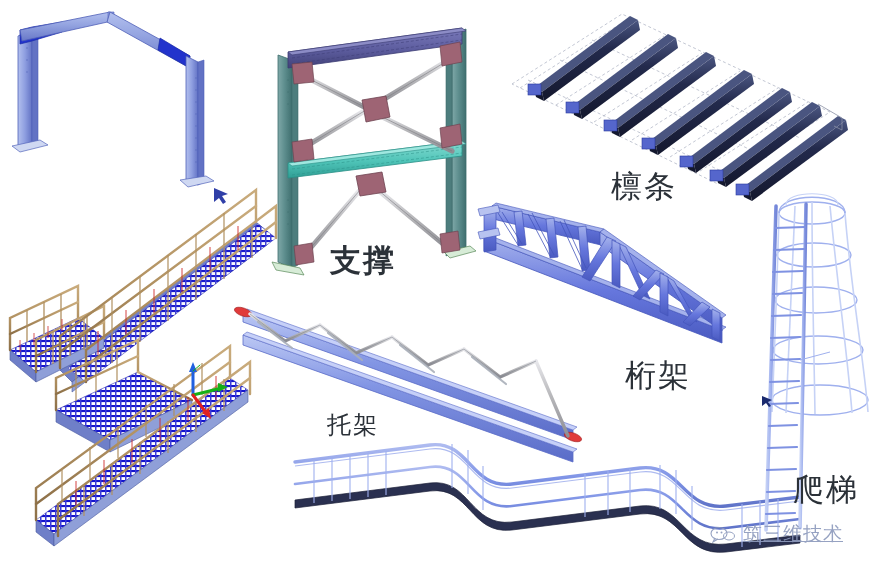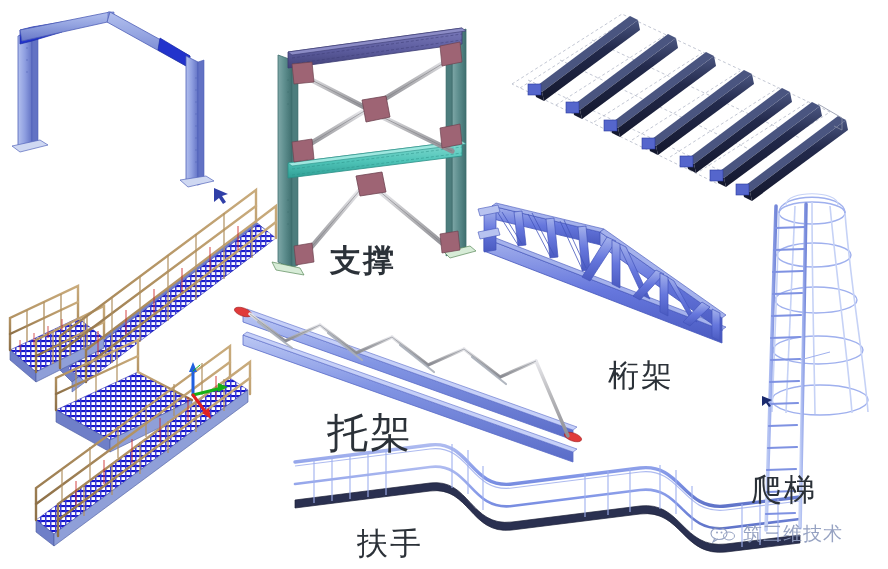--- a/index.html
+++ b/index.html
@@ -567,30 +567,30 @@
 
       <path d="M762,396 l10,4 -4,2 3,4 -2,1 -3,-4 -4,3 z" fill="#1a2a6e"></path>
 
       <path d="M800,360 L830,352" stroke="#9fb0ee" stroke-width="1" fill="none"></path>
     </g>
   </svg>
 
 
   <div class="cjk-label" style="left:330px;top:245px;font-size:31px;font-weight:bold;">支撑</div>
 
-
-  <div class="cjk-label" style="left:608px;top:360px;font-size:31px;text-align:right;">桁架</div>
-
-  <div class="cjk-label" style="left:327px;top:413px;font-size:41px;">托架</div>
-
-  <div class="cjk-label" style="left:357px;top:528px;font-size:31px;">扶手</div>
-
-  <div class="cjk-label" style="left:751px;top:474px;font-size:31px;">爬梯</div>
-
-  <div class="wm" style="left:710px;top:521px;">
+  <div class="cjk-label" style="left:611px;top:171px;font-size:31px;">檩条</div>
+
+  <div class="cjk-label" style="left:625px;top:360px;font-size:31px;text-align:right;">桁架</div>
+
+  <div class="cjk-label" style="left:327px;top:413px;font-size:24px;">托架</div>
+
+
+  <div class="cjk-label" style="left:793px;top:474px;font-size:31px;">爬梯</div>
+
+  <div class="wm" style="left:710px;top:521px;text-decoration:underline;">
     <svg class="wm-ico" viewBox="0 0 26 18">
       <ellipse cx="9" cy="8.5" rx="8" ry="6" fill="none" stroke="#8e9bbd" stroke-width="1.1"></ellipse>
       <path d="M5,13 L3,17 L8,14" fill="none" stroke="#8e9bbd" stroke-width="1.1"></path>
       <ellipse cx="19" cy="11" rx="5.5" ry="4" fill="none" stroke="#8e9bbd" stroke-width="1"></ellipse>
       <circle cx="7" cy="7.5" r="1" fill="#8e9bbd"></circle>
       <circle cx="11.5" cy="7.5" r="1" fill="#8e9bbd"></circle>
     </svg>
     <span>筑三维技术</span>
   </div>
 

